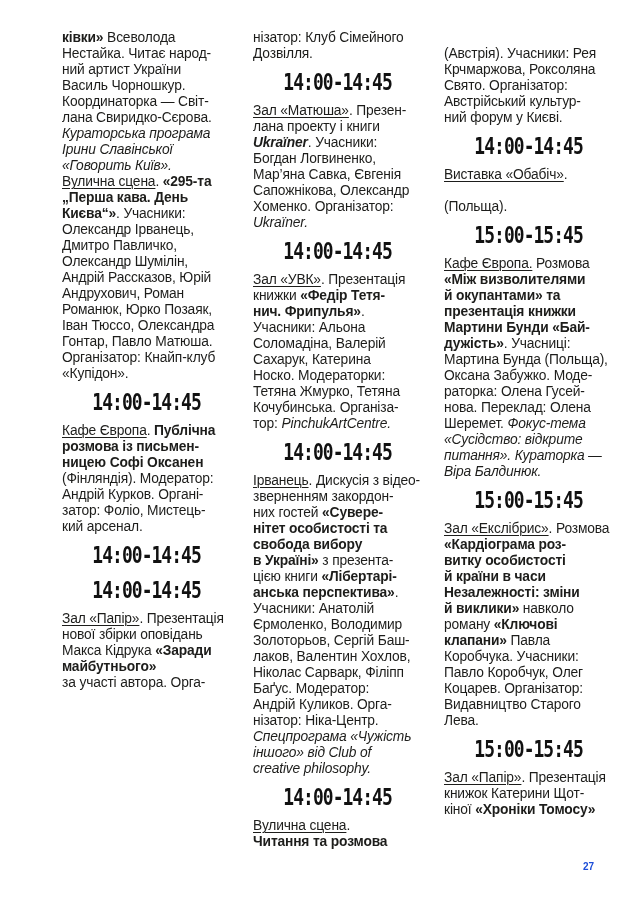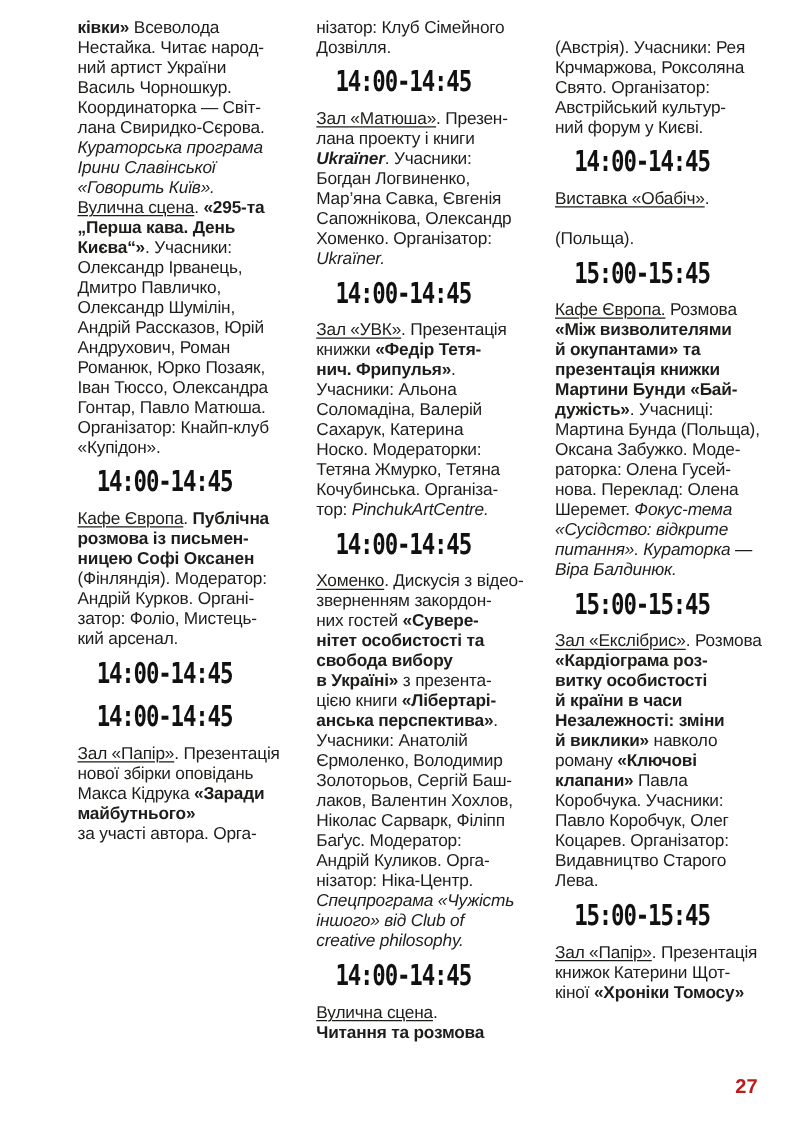--- a/index.html
+++ b/index.html
@@ -4,56 +4,56 @@
 <style>
   * { margin: 0; padding: 0; box-sizing: border-box; }
   html, body { background: #ffffff; }
   body {
     width: 640px; height: 908px;
     position: relative;
     font-family: "Liberation Sans", sans-serif;
     color: #1d1d1b;
     overflow: hidden;
   }
-  .page { padding: 14px 24px 0 62px; }
+  .page { padding: 30px 24px 0 62px; }
   .columns { display: flex; gap: 21px; }
   .column { width: 170px; flex: 0 0 170px; }
   .event {
     font-size: 13.8px;
     line-height: 16px;
     letter-spacing: -0.15px;
     white-space: pre-line;
     color: #1d1d1b;
   }
   .seg-b { font-weight: 700; }
   .seg-i { font-style: italic; }
   .seg-u { text-decoration: underline; text-underline-offset: 2px; text-decoration-thickness: 1px; }
   .time {
-    text-align: left;
+    text-align: center;
     margin: 8px 0 6px 0;
     line-height: 24px;
     white-space: nowrap;
   }
   .time-inner {
     display: inline-block;
     font-family: "DejaVu Sans Mono", monospace;
     font-weight: 700;
     font-size: 23px;
     letter-spacing: -1.2px;
     color: #111111;
     transform: scaleX(0.78);
     transform-origin: center;
   }
   .page-number {
     position: absolute;
     top: 861px;
-    right: 34px;
-    font-size: 16px;
+    right: 46px;
+    font-size: 10px;
     font-weight: 700;
-    color: #b91c1c;
+    color: #1d4ed8;
   }
 </style>
 </head>
 <body>
 
 <div class="page">
   <div class="columns">
     <div class="column">
         <p class="event"><span class="seg-b">ківки»</span><span> Всеволода
 Нестайка. Читає народ-
@@ -110,21 +110,21 @@
 книжки </span><span class="seg-b">«Федір Тетя-
 нич. Фрипулья»</span><span>.
 Учасники: Альона
 Соломадіна, Валерій
 Сахарук, Катерина
 Носко. Модераторки:
 Тетяна Жмурко, Тетяна
 Кочубинська. Організа-
 тор: </span><span class="seg-i">PinchukArtCentre.</span></p>
         <div class="time"><span class="time-inner">14:00-14:45</span></div>
-        <p class="event"><span class="seg-u">Хоменко</span><span>. Дискусія з відео-
+        <p class="event"><span class="seg-u">Ірванець</span><span>. Дискусія з відео-
 зверненням закордон-
 них гостей </span><span class="seg-b">«Сувере-
 нітет особистості та
 свобода вибору
 в Україні»</span><span> з презента-
 цією книги </span><span class="seg-b">«Лібертарі-
 анська перспектива»</span><span>.
 Учасники: Анатолій
 Єрмоленко, Володимир
 Золоторьов, Сергій Баш-

